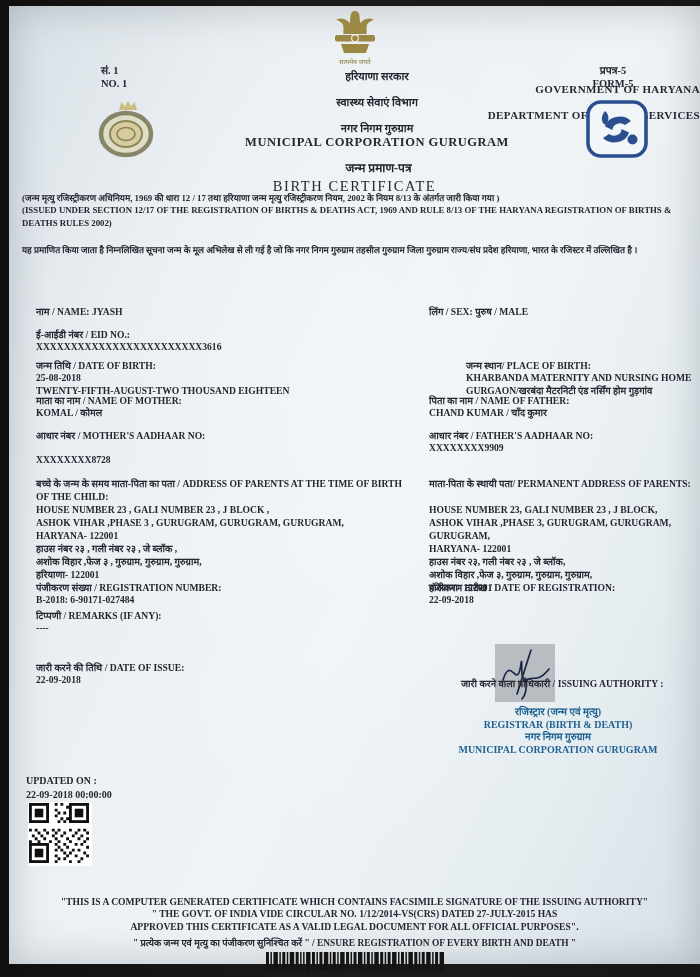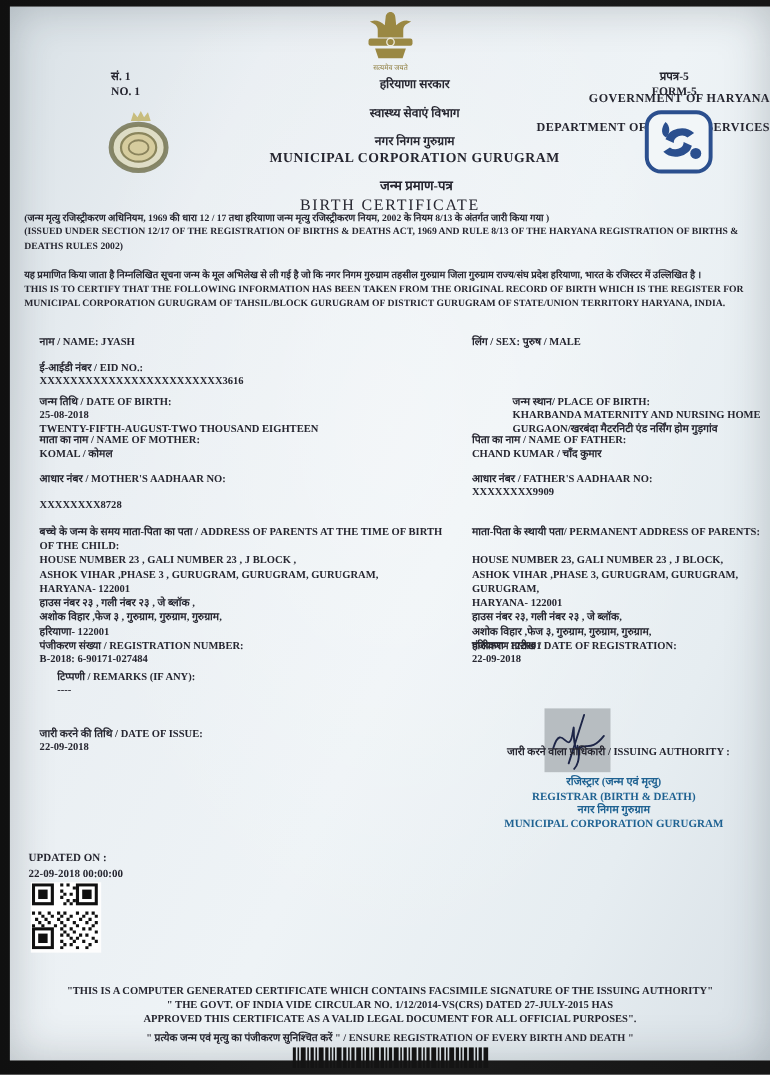--- a/index.html
+++ b/index.html
@@ -88,21 +88,20 @@
     <path d="M19 40a15 12.5 0 0 0 26-5.5l-7.5-3.5a7.5 6.5 0 0 1-12.5 5z" fill="#2b4f8e"></path>
     <circle cx="48.5" cy="41.5" r="5" fill="#2b4f8e"></circle>
   </svg>
 
   <div class="pre1">
     <div>(जन्म मृत्यु रजिस्ट्रीकरण अधिनियम, 1969 की धारा 12 / 17 तथा हरियाणा जन्म मृत्यु रजिस्ट्रीकरण नियम, 2002 के नियम 8/13 के अंतर्गत जारी किया गया )</div>
     <div>(ISSUED UNDER SECTION 12/17 OF THE REGISTRATION OF BIRTHS &amp; DEATHS ACT, 1969 AND RULE 8/13 OF THE HARYANA REGISTRATION OF BIRTHS &amp; DEATHS RULES 2002)</div>
   </div>
   <div class="pre2">
     <div>यह प्रमाणित किया जाता है निम्नलिखित सूचना जन्म के मूल अभिलेख से ली गई है जो कि नगर निगम गुरुग्राम तहसील गुरुग्राम जिला गुरुग्राम राज्य/संघ प्रदेश हरियाणा, भारत के रजिस्टर में उल्लिखित है ।</div>
-    <div>THIS IS TO CERTIFY THAT THE FOLLOWING INFORMATION HAS BEEN TAKEN FROM THE ORIGINAL RECORD OF BIRTH WHICH IS THE REGISTER FOR MUNICIPAL CORPORATION GURUGRAM OF TAHSIL/BLOCK GURUGRAM OF DISTRICT GURUGRAM OF STATE/UNION TERRITORY HARYANA, INDIA.</div>
   </div>
 
   <div class="fld" style="top:300px;left:27px;">
     <span>नाम / NAME:</span>
     <span class="val">JYASH</span>
   </div>
   <div class="fld" style="top:300px;left:420px;">
     <span>लिंग / SEX:</span>
     <span class="val">पुरुष / MALE</span>
   </div>
@@ -161,21 +160,21 @@
 
   <div class="fld" style="top:576px;left:27px;">
     <div>पंजीकरण संख्या / REGISTRATION NUMBER:</div>
     <div class="val">B-2018: 6-90171-027484</div>
   </div>
   <div class="fld" style="top:576px;left:420px;">
     <div>पंजीकरण तारीख / DATE OF REGISTRATION:</div>
     <div class="val">22-09-2018</div>
   </div>
 
-  <div class="fld" style="top:604px;left:43px;">
+  <div class="fld" style="top:604px;left:27px;">
     <div>टिप्पणी / REMARKS (IF ANY):</div>
     <div class="val">----</div>
   </div>
 
   <div class="sig-box">
     <svg width="60" height="58" viewBox="0 0 60 58" aria-hidden="true">
       <g fill="none" stroke="#1d2547" stroke-width="1.7" stroke-linecap="round">
         <path d="M8 36 C16 10 22 48 26 20 C28 8 24 42 32 36 C38 31 42 40 54 25"></path>
         <path d="M22 50 L36 6"></path>
         <path d="M30 34 C33 44 30 52 27 55"></path>

